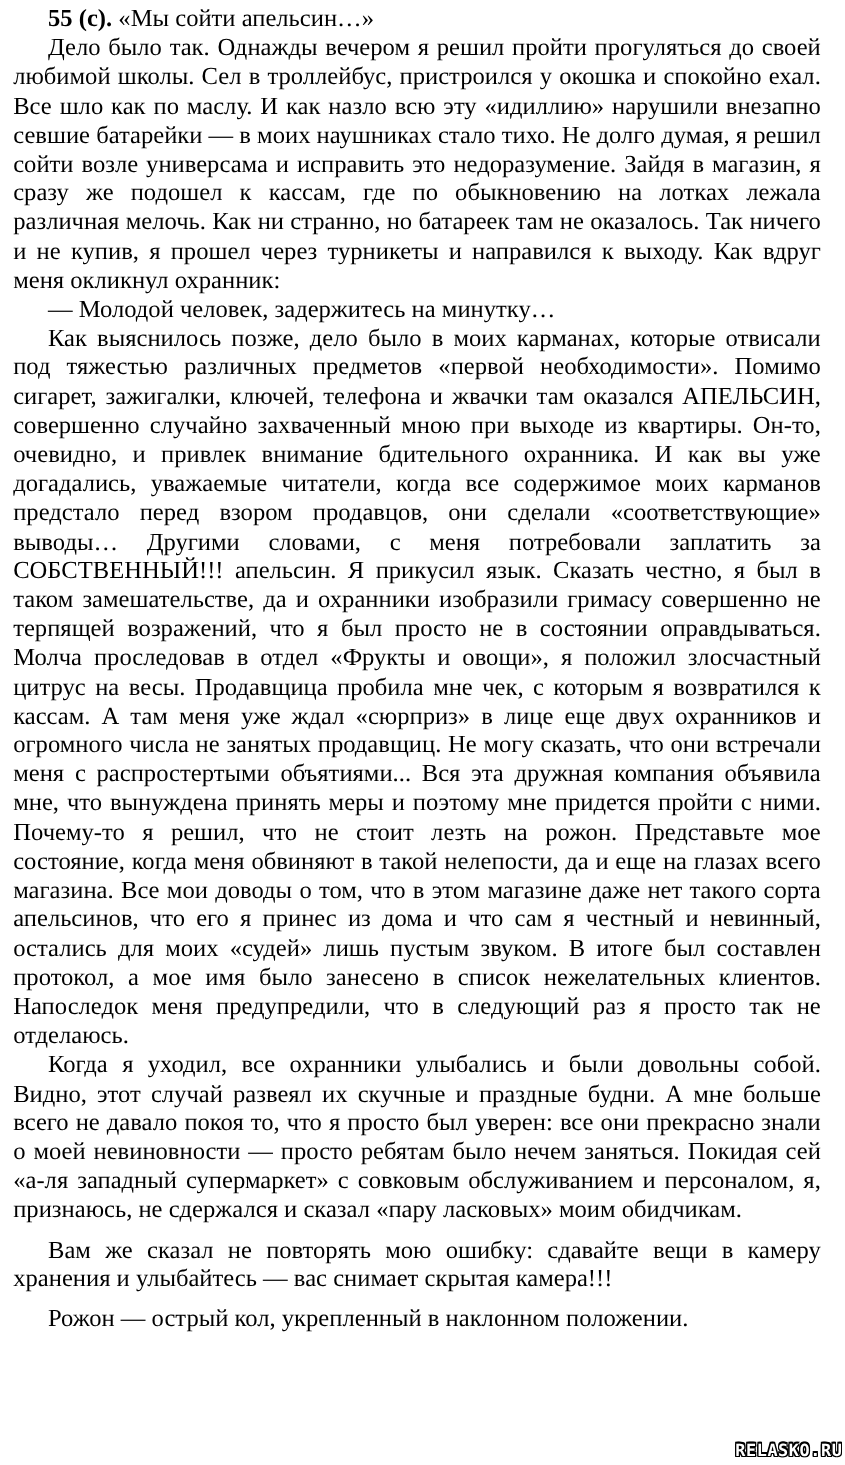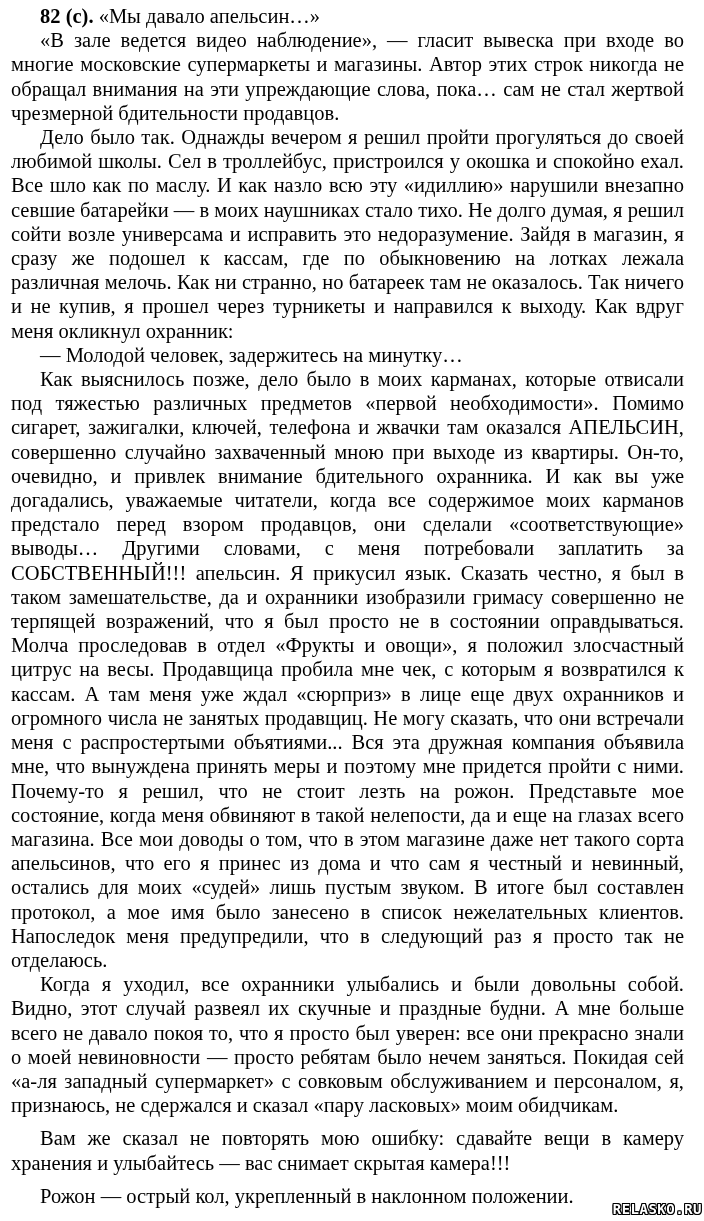--- a/index.html
+++ b/index.html
@@ -47,22 +47,21 @@
       -1px -1px 0 #000, 1px -1px 0 #000,
       -1px  1px 0 #000, 1px  1px 0 #000,
        0   -1px 0 #000, 0    1px 0 #000,
       -1px  0   0 #000, 1px  0   0 #000;
   }
 </style>
 </head>
 <body>
 
 <div class="page">
-  <p><span class="seg-bold">82 (с). </span><span>«Мы давало апельсин…»</span></p>
-  <p><span>«В зале ведется видео наблюдение», — гласит вывеска при входе во многие московские супермаркеты и магазины. Автор этих строк никогда не обращал внимания на эти упреждающие слова, пока… сам не стал жертвой чрезмерной бдительности продавцов.</span></p>
+  <p><span class="seg-bold">55 (с). </span><span>«Мы сойти апельсин…»</span></p>
   <p><span>Дело было так. Однажды вечером я решил пройти прогуляться до своей любимой школы. Сел в троллейбус, пристроился у окошка и спокойно ехал. Все шло </span><span class="seg-italic">как по маслу</span><span>. И как назло всю эту «идиллию» нарушили внезапно севшие батарейки — в моих наушниках стало тихо. Не долго думая, я решил сойти возле универсама и исправить это недоразумение. Зайдя в магазин, я сразу же подошел к кассам, где по обыкновению на лотках лежала различная мелочь. Как ни странно, но батареек там не оказалось. Так ничего и не купив, я прошел через турникеты и направился к выходу. Как вдруг меня окликнул охранник:</span></p>
   <p><span>— Молодой человек, задержитесь на минутку…</span></p>
   <p><span>Как выяснилось позже, дело было в моих карманах, которые отвисали под тяжестью различных предметов «первой необходимости». Помимо сигарет, зажигалки, ключей, телефона и жвачки там оказался АПЕЛЬСИН, совершенно случайно захваченный мною при выходе из квартиры. Он-то, очевидно, и привлек внимание бдительного охранника. И как вы уже догадались, уважаемые читатели, когда все содержимое моих карманов предстало перед взором продавцов, они сделали «соответствующие» выводы… Другими словами, с меня потребовали заплатить за СОБСТВЕННЫЙ!!! апельсин. Я </span><span class="seg-italic">прикусил язык</span><span>. Сказать честно, я был в таком замешательстве, да и охранники изобразили гримасу совершенно не терпящей возражений, что я был просто не в состоянии оправдываться. Молча проследовав в отдел «Фрукты и овощи», я положил злосчастный цитрус на весы. Продавщица пробила мне чек, с которым я возвратился к кассам. А там меня уже ждал «сюрприз» в лице еще двух охранников и огромного числа не занятых продавщиц. Не могу сказать, что они встречали меня с </span><span class="seg-italic">распростертыми объятиями...</span><span> Вся эта дружная компания объявила мне, что вынуждена принять меры и поэтому мне придется пройти с ними. Почему-то я решил, что не стоит </span><span class="seg-italic">лезть на рожон</span><span>. Представьте мое состояние, когда меня обвиняют в такой нелепости, да и еще на глазах всего магазина. Все мои доводы о том, что в этом магазине даже нет такого сорта апельсинов, что его я принес из дома и что сам я честный и невинный, остались для моих «судей» лишь пустым звуком. В итоге был составлен протокол, а мое имя было занесено в список нежелательных клиентов. Напоследок меня предупредили, что в следующий раз я просто так не отделаюсь.</span></p>
   <p><span>Когда я уходил, все охранники улыбались и были довольны собой. Видно, этот случай развеял их скучные и праздные будни. А мне больше всего не давало покоя то, что я просто был уверен: все они прекрасно знали о моей невиновности — просто ребятам было нечем заняться. Покидая сей «а-ля западный супермаркет» с совковым обслуживанием и персоналом, я, признаюсь, не сдержался и сказал «пару ласковых» моим обидчикам.</span></p>
   <p class="spaced"><span>Вам же сказал не повторять мою ошибку: сдавайте вещи в камеру хранения и улыбайтесь — вас снимает скрытая камера!!!</span></p>
   <p class="spaced"><span class="seg-italic">Рожон</span><span> — острый кол, укрепленный в наклонном положении.</span></p>
 </div>
 
 <div class="watermark">RELASKO.RU</div>
 

